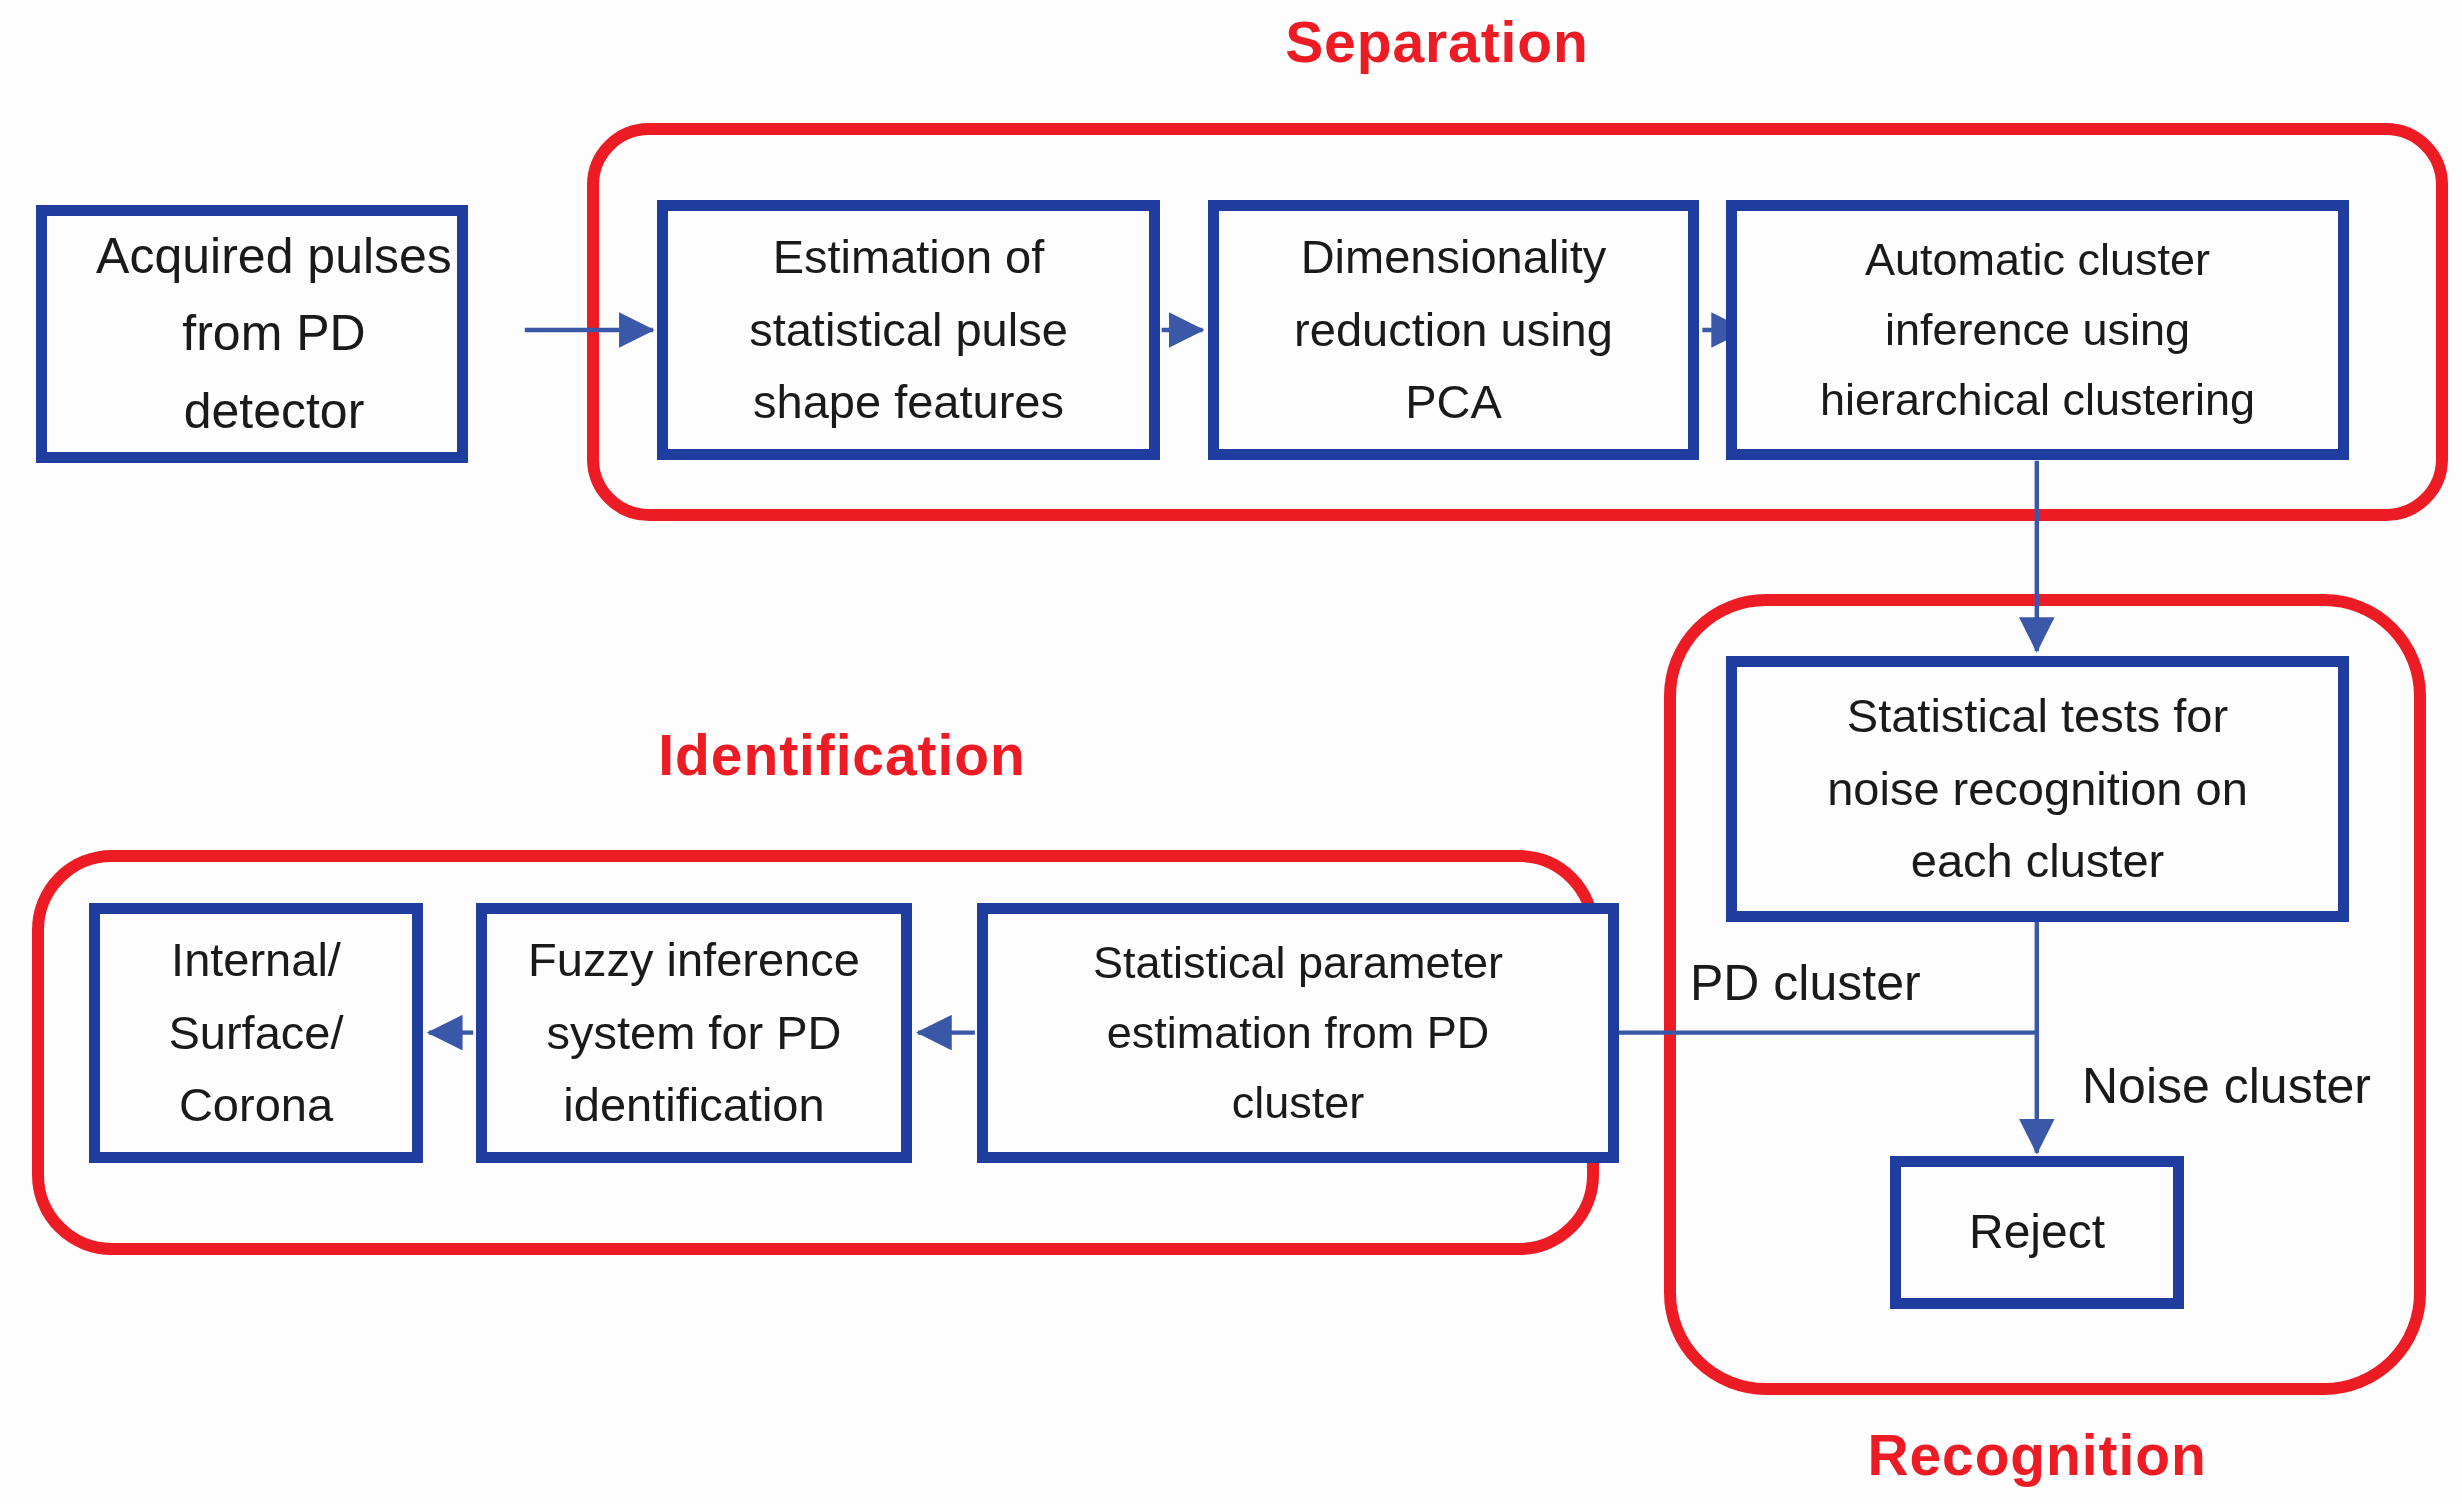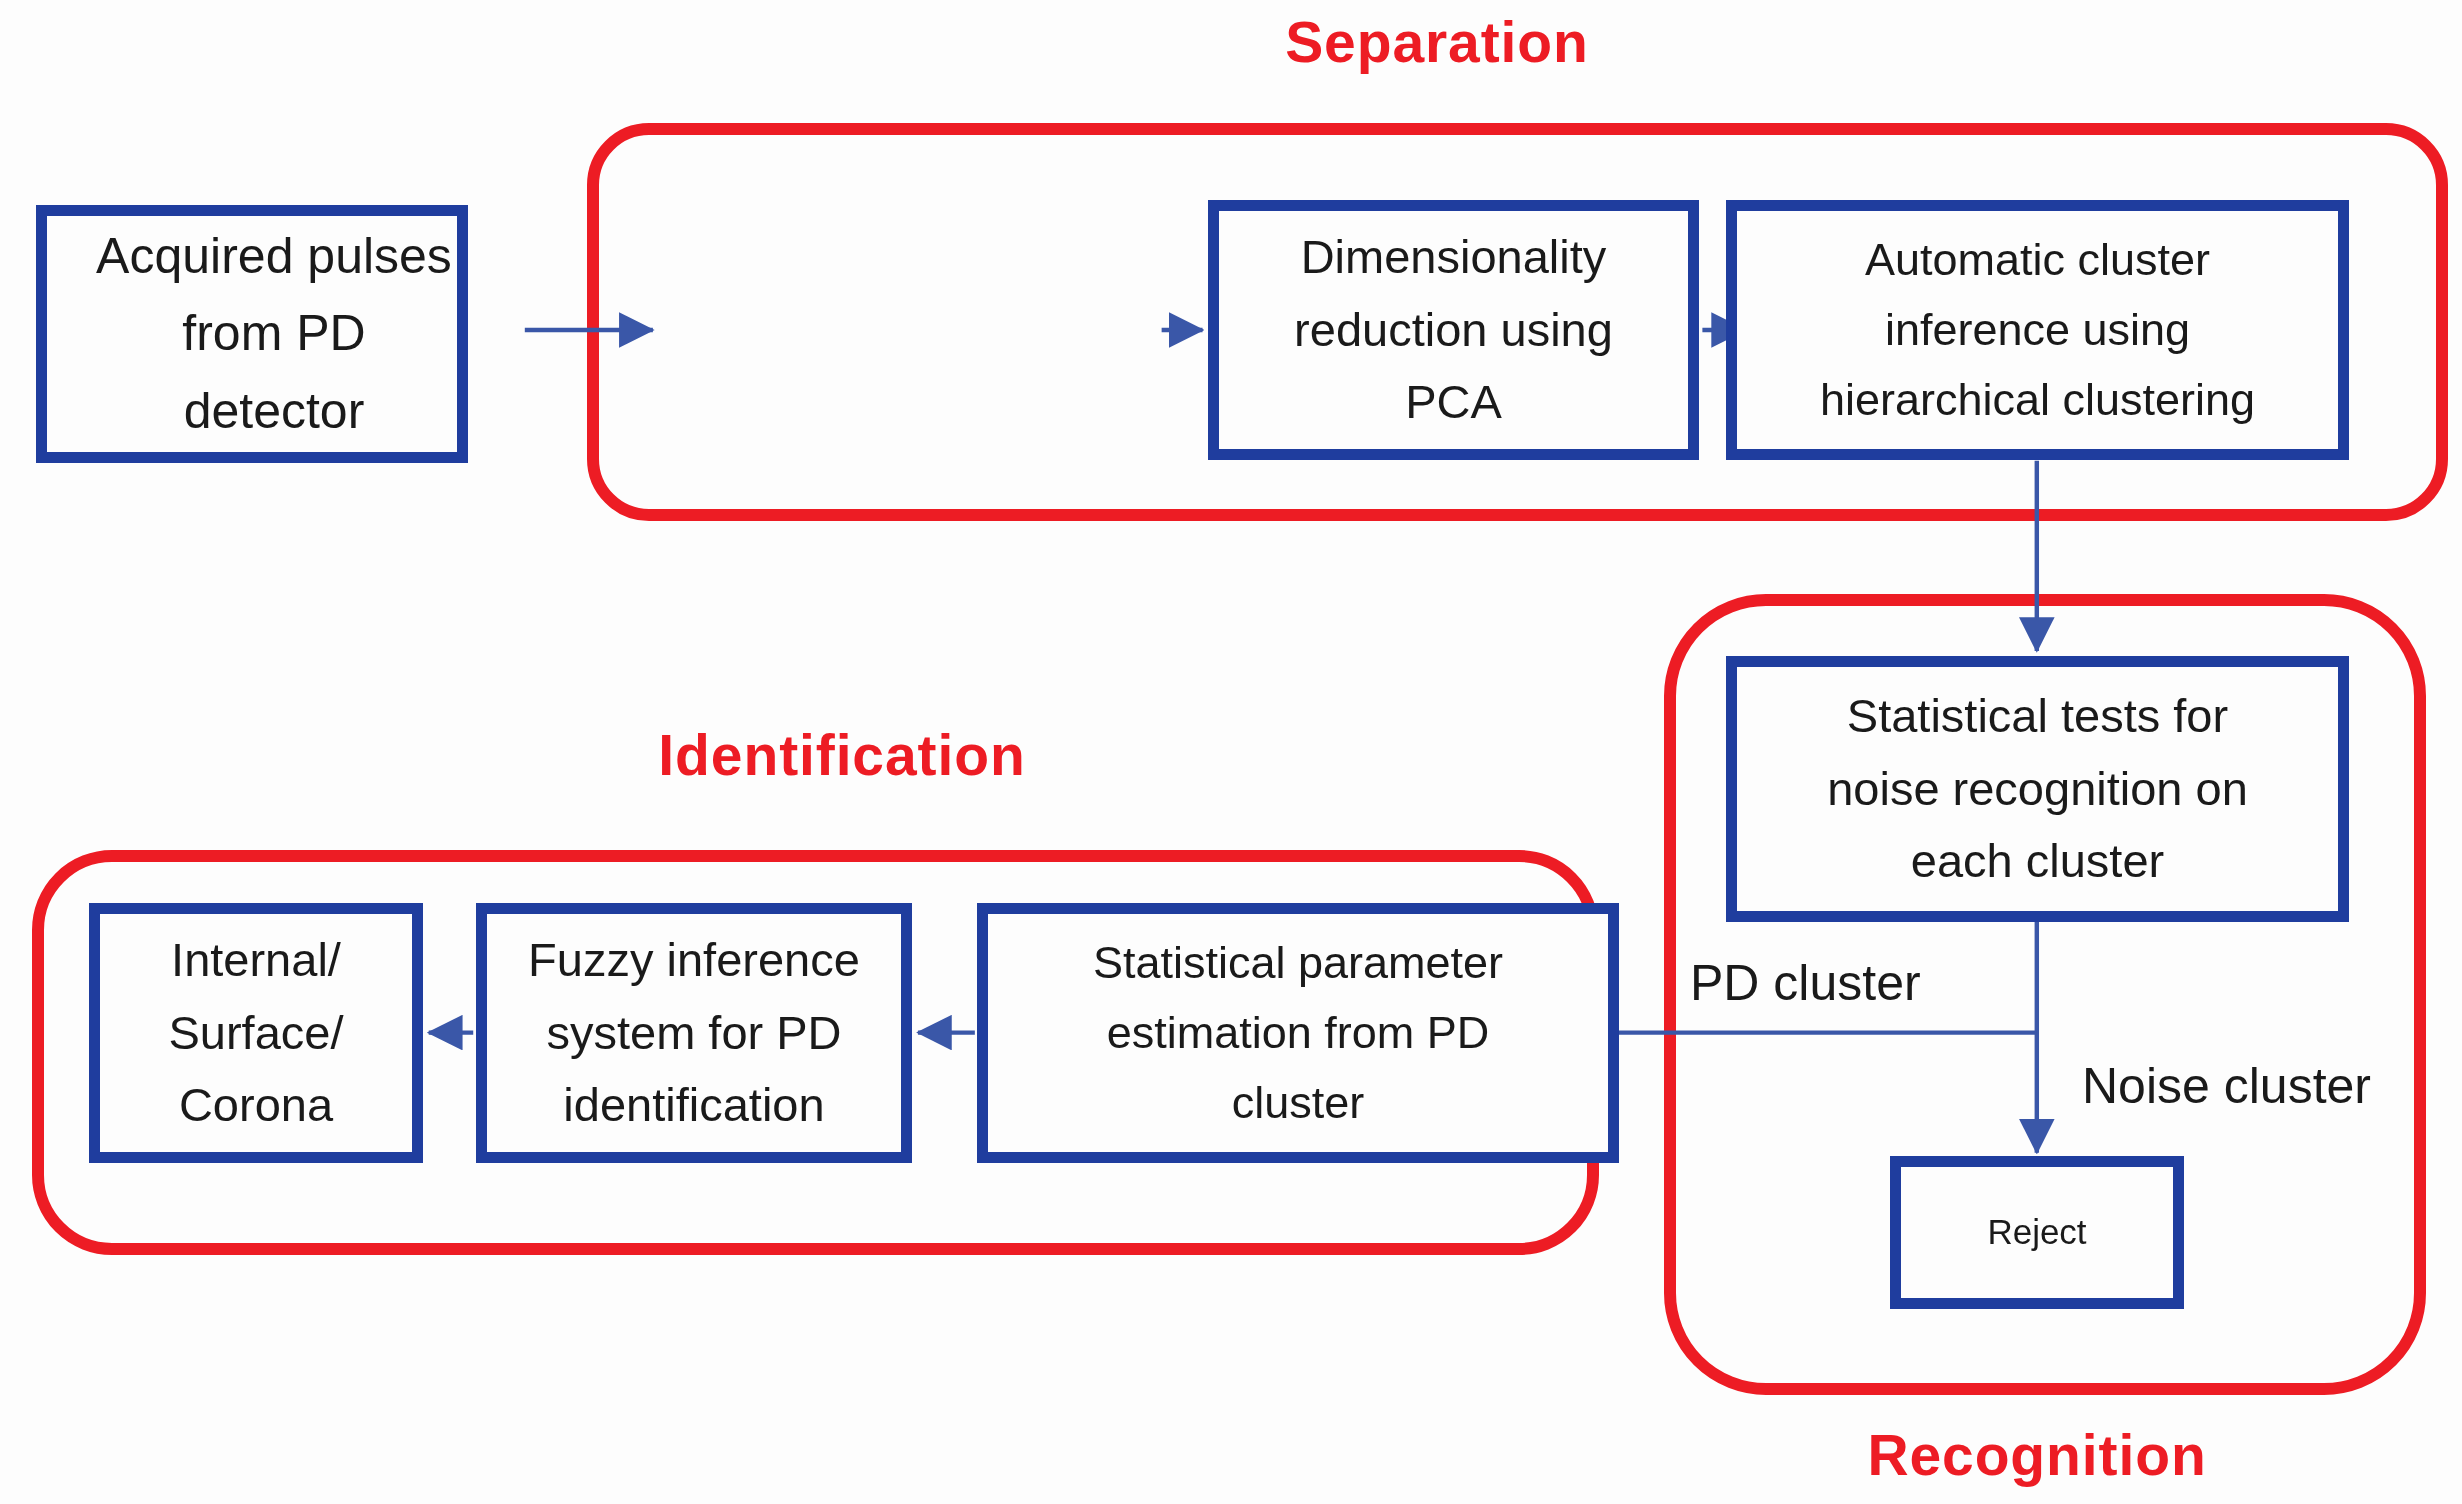--- a/index.html
+++ b/index.html
@@ -90,34 +90,37 @@
     <line x1="2290" y1="518" x2="2290" y2="732" marker-end="url(#arrow)"></line>
     <line x1="2290" y1="1036" x2="2290" y2="1296" marker-end="url(#arrow)"></line>
     <line x1="2290" y1="1161" x2="1722" y2="1161" marker-end="url(#arrow)"></line>
     <line x1="1096" y1="1161" x2="1032" y2="1161" marker-end="url(#arrow)"></line>
     <line x1="532" y1="1161" x2="482" y2="1161" marker-end="url(#arrow)"></line>
   </svg>
 
   <div class="node" style="left:36px;top:205px;width:432px;height:258px;font-size:50px;padding-left:44px;">Acquired pulses
 from PD detector</div>
 
+  <div class="node" style="left:657px;top:200px;width:503px;height:260px;">Estimation of
+statistical pulse
+shape features</div>
 
   <div class="node" style="left:1208px;top:200px;width:491px;height:260px;">Dimensionality
 reduction using
 PCA</div>
 
   <div class="node" style="left:1726px;top:200px;width:623px;height:260px;font-size:45px;">Automatic cluster
 inference using
 hierarchical clustering</div>
 
   <div class="node" style="left:1726px;top:656px;width:623px;height:266px;">Statistical tests for
 noise recognition on
 each cluster</div>
 
-  <div class="node" style="left:1890px;top:1156px;width:294px;height:153px;font-size:35px;">Reject</div>
+  <div class="node" style="left:1890px;top:1156px;width:294px;height:153px;font-size:48px;">Reject</div>
 
   <div class="node" style="left:977px;top:903px;width:642px;height:260px;font-size:45px;">Statistical parameter
 estimation from PD
 cluster</div>
 
   <div class="node" style="left:476px;top:903px;width:436px;height:260px;">Fuzzy inference
 system for PD
 identification</div>
 
   <div class="node" style="left:89px;top:903px;width:334px;height:260px;">Internal/

